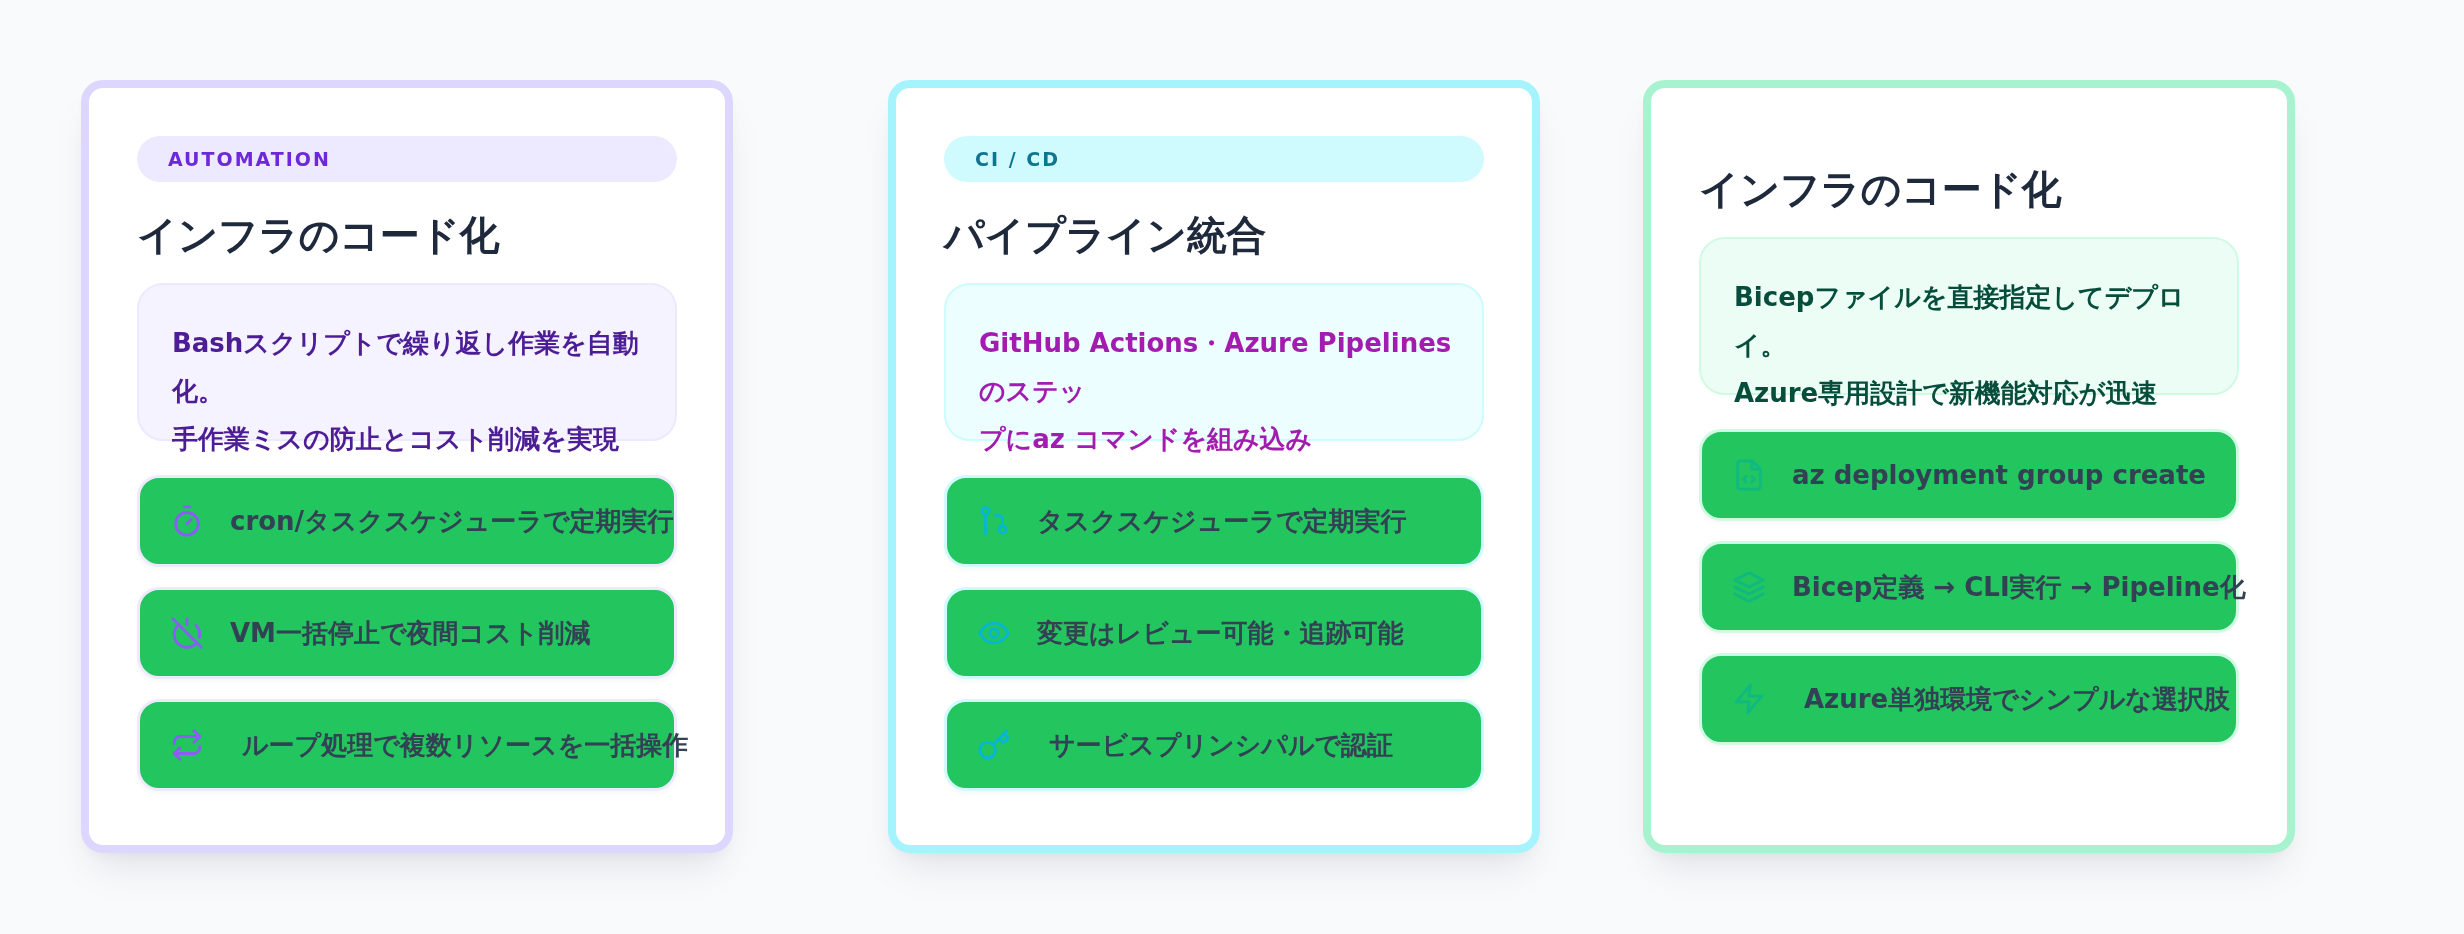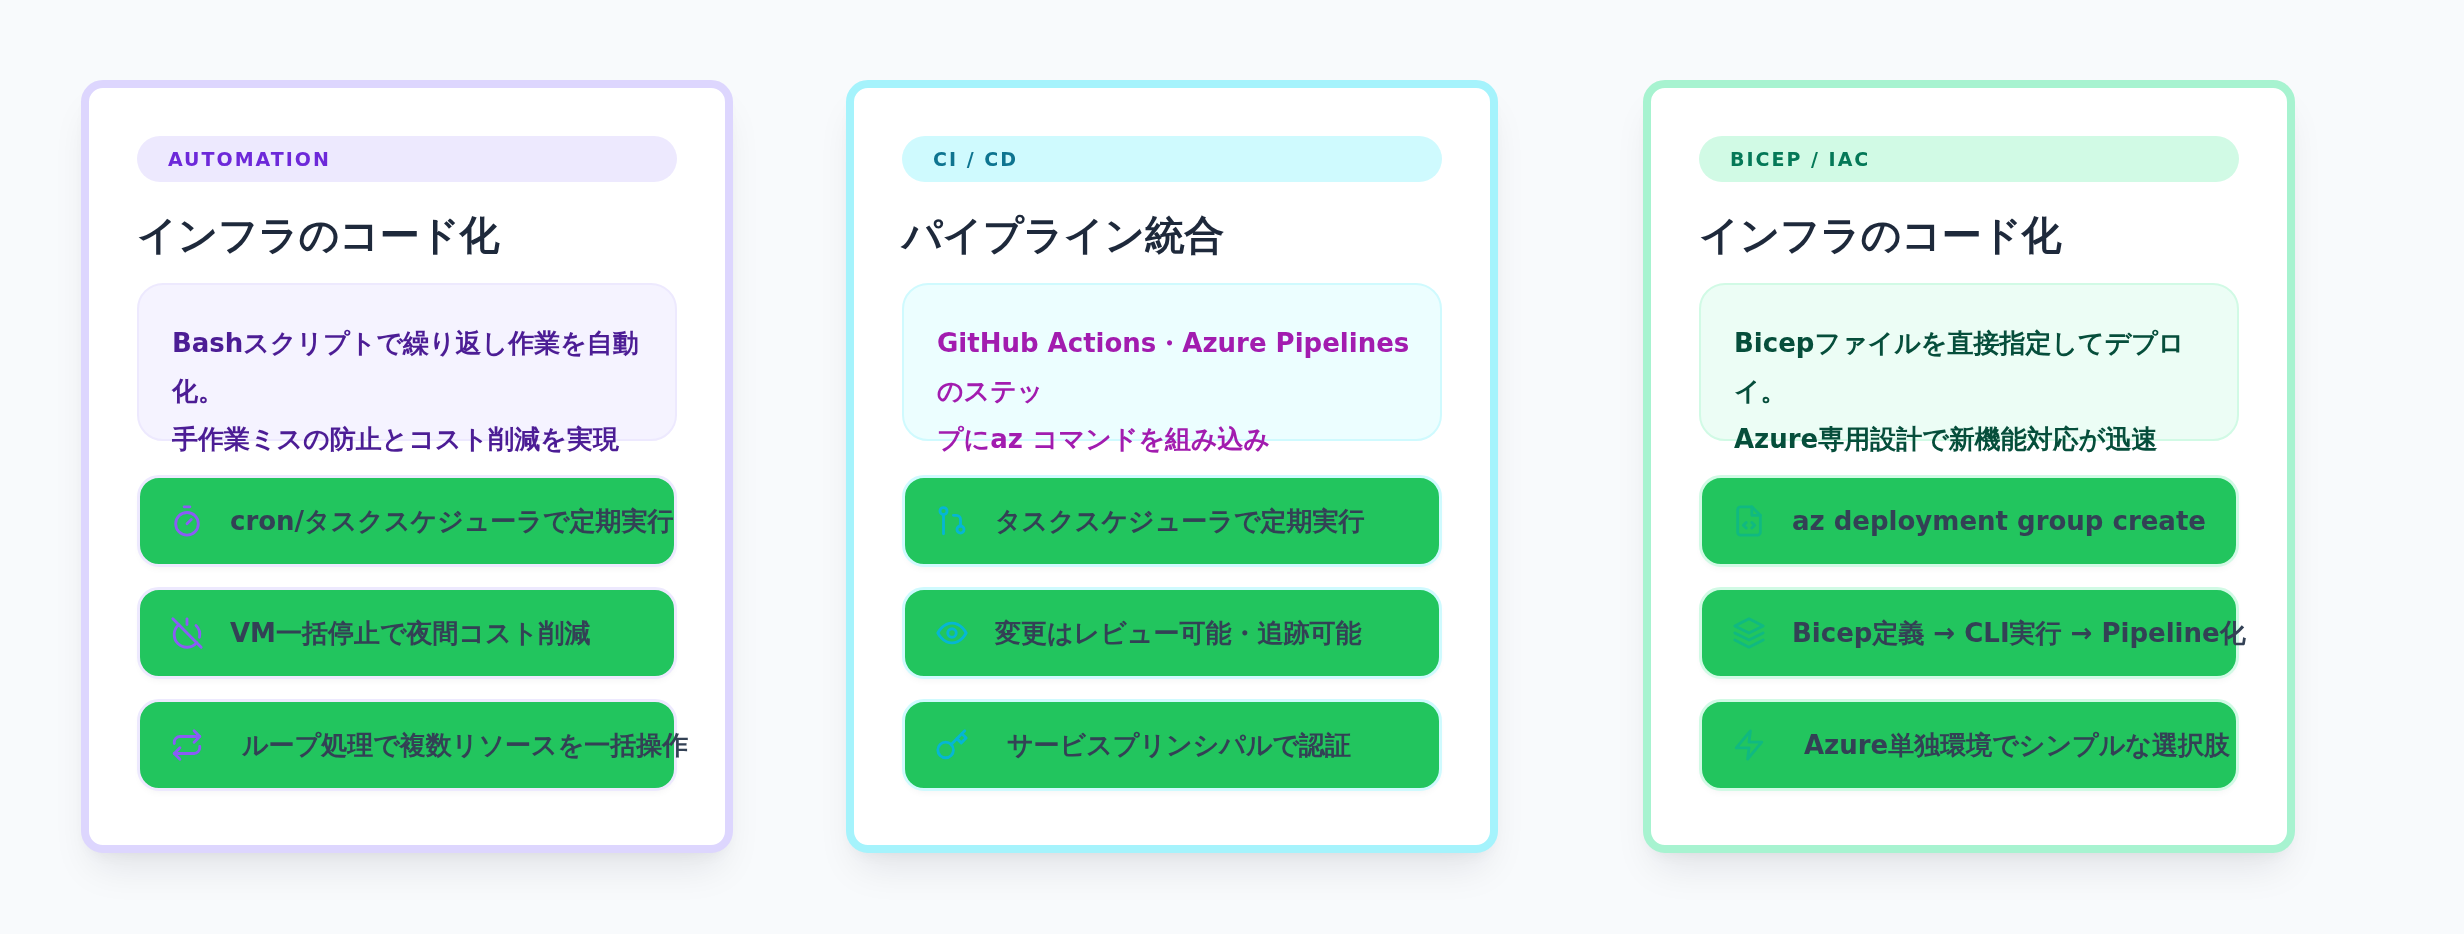--- a/index.html
+++ b/index.html
@@ -9,21 +9,21 @@
       font-family: "DejaVu Sans", "Liberation Sans", sans-serif;
     }
     .stage { position: relative; width: 2464px; height: 934px; }
     .card {
       position: absolute; top: 80px; width: 652px; height: 773px;
       background: #ffffff; border: 8px solid; border-radius: 22px;
       padding: 48px 48px 0 48px;
       box-shadow: 0 24px 40px -12px rgba(15, 23, 42, 0.10), 0 8px 16px -8px rgba(15,23,42,0.06);
     }
     .card.c1 { left: 81px; border-color: #ddd6fe; }
-    .card.c2 { left: 846px; border-color: #a5f3fc; }
+    .card.c2 { left: 888px; border-color: #a5f3fc; }
     .card.c3 { left: 1643px; border-color: #a7f3d0; }
 
     .badge {
       height: 46px; border-radius: 23px; padding-left: 31px;
       display: flex; align-items: center;
       font-size: 19px; font-weight: 700; letter-spacing: 2px;
     }
     .c1 .badge { background: #ede9fe; color: #6d28d9; }
     .c2 .badge { background: #cffafe; color: #0e7490; }
     .c3 .badge { background: #d1fae5; color: #047857; }
@@ -147,21 +147,20 @@
               <path d="m21 2-9.6 9.6"></path>
               <path d="m15.5 7.5 3 3L22 7l-3-3"></path>
             </svg>
         </span>
         <span class="label">サービスプリンシパルで認証</span>
       </div>
     </div>
   </section>
 
   <section class="card c3">
-    <div class="badge">BICEP / IAC</div>
     <h2 class="title">インフラのコード化</h2>
     <div class="desc">
       <span>Bicepファイルを直接指定してデプロイ。</span>
       <span>Azure専用設計で新機能対応が迅速</span>
     </div>
     <div class="features">
       <div class="feature">
         <span class="icon">
           <svg viewBox="0 0 24 24">
               <path d="M14 2H6a2 2 0 0 0-2 2v16a2 2 0 0 0 2 2h12a2 2 0 0 0 2-2V8z"></path>

